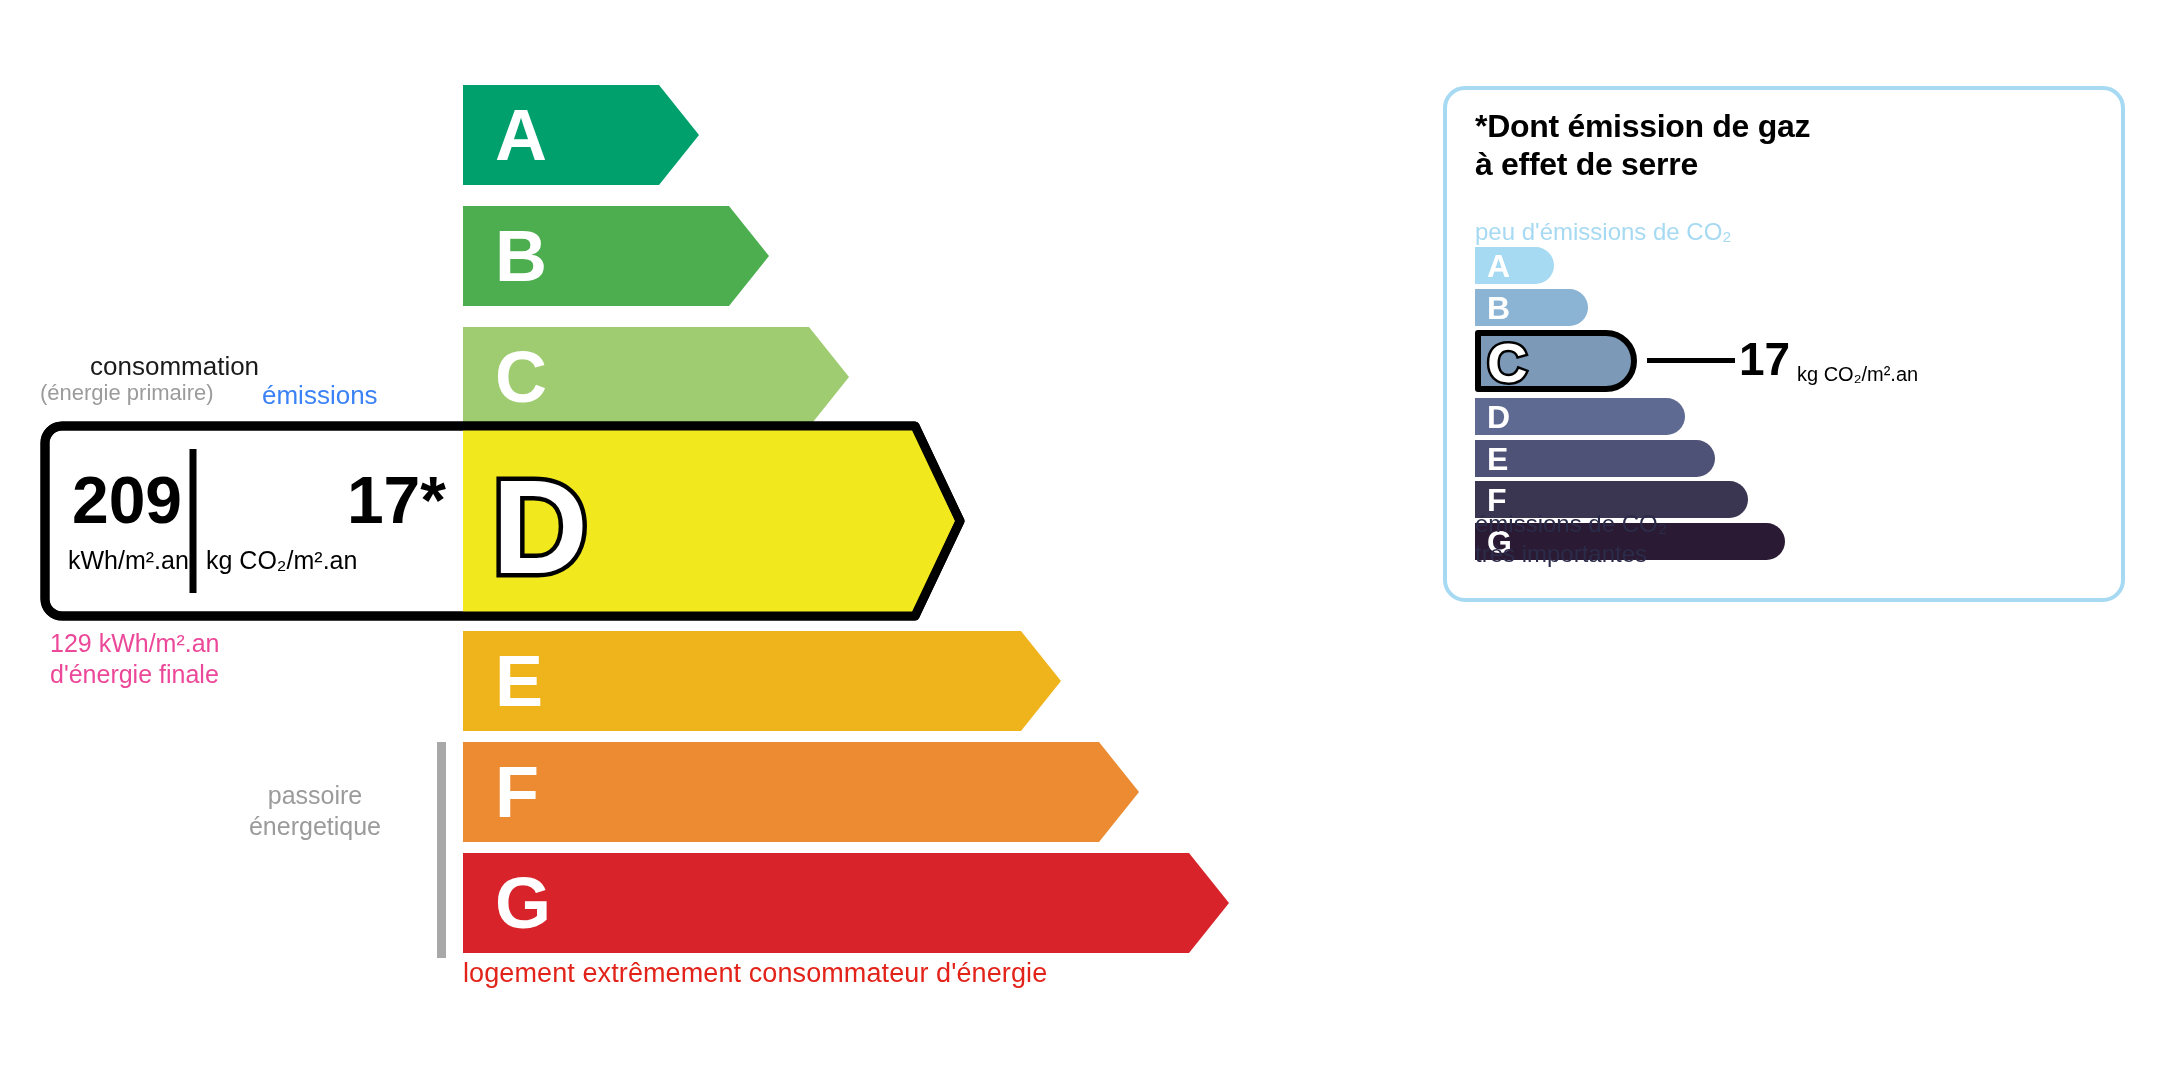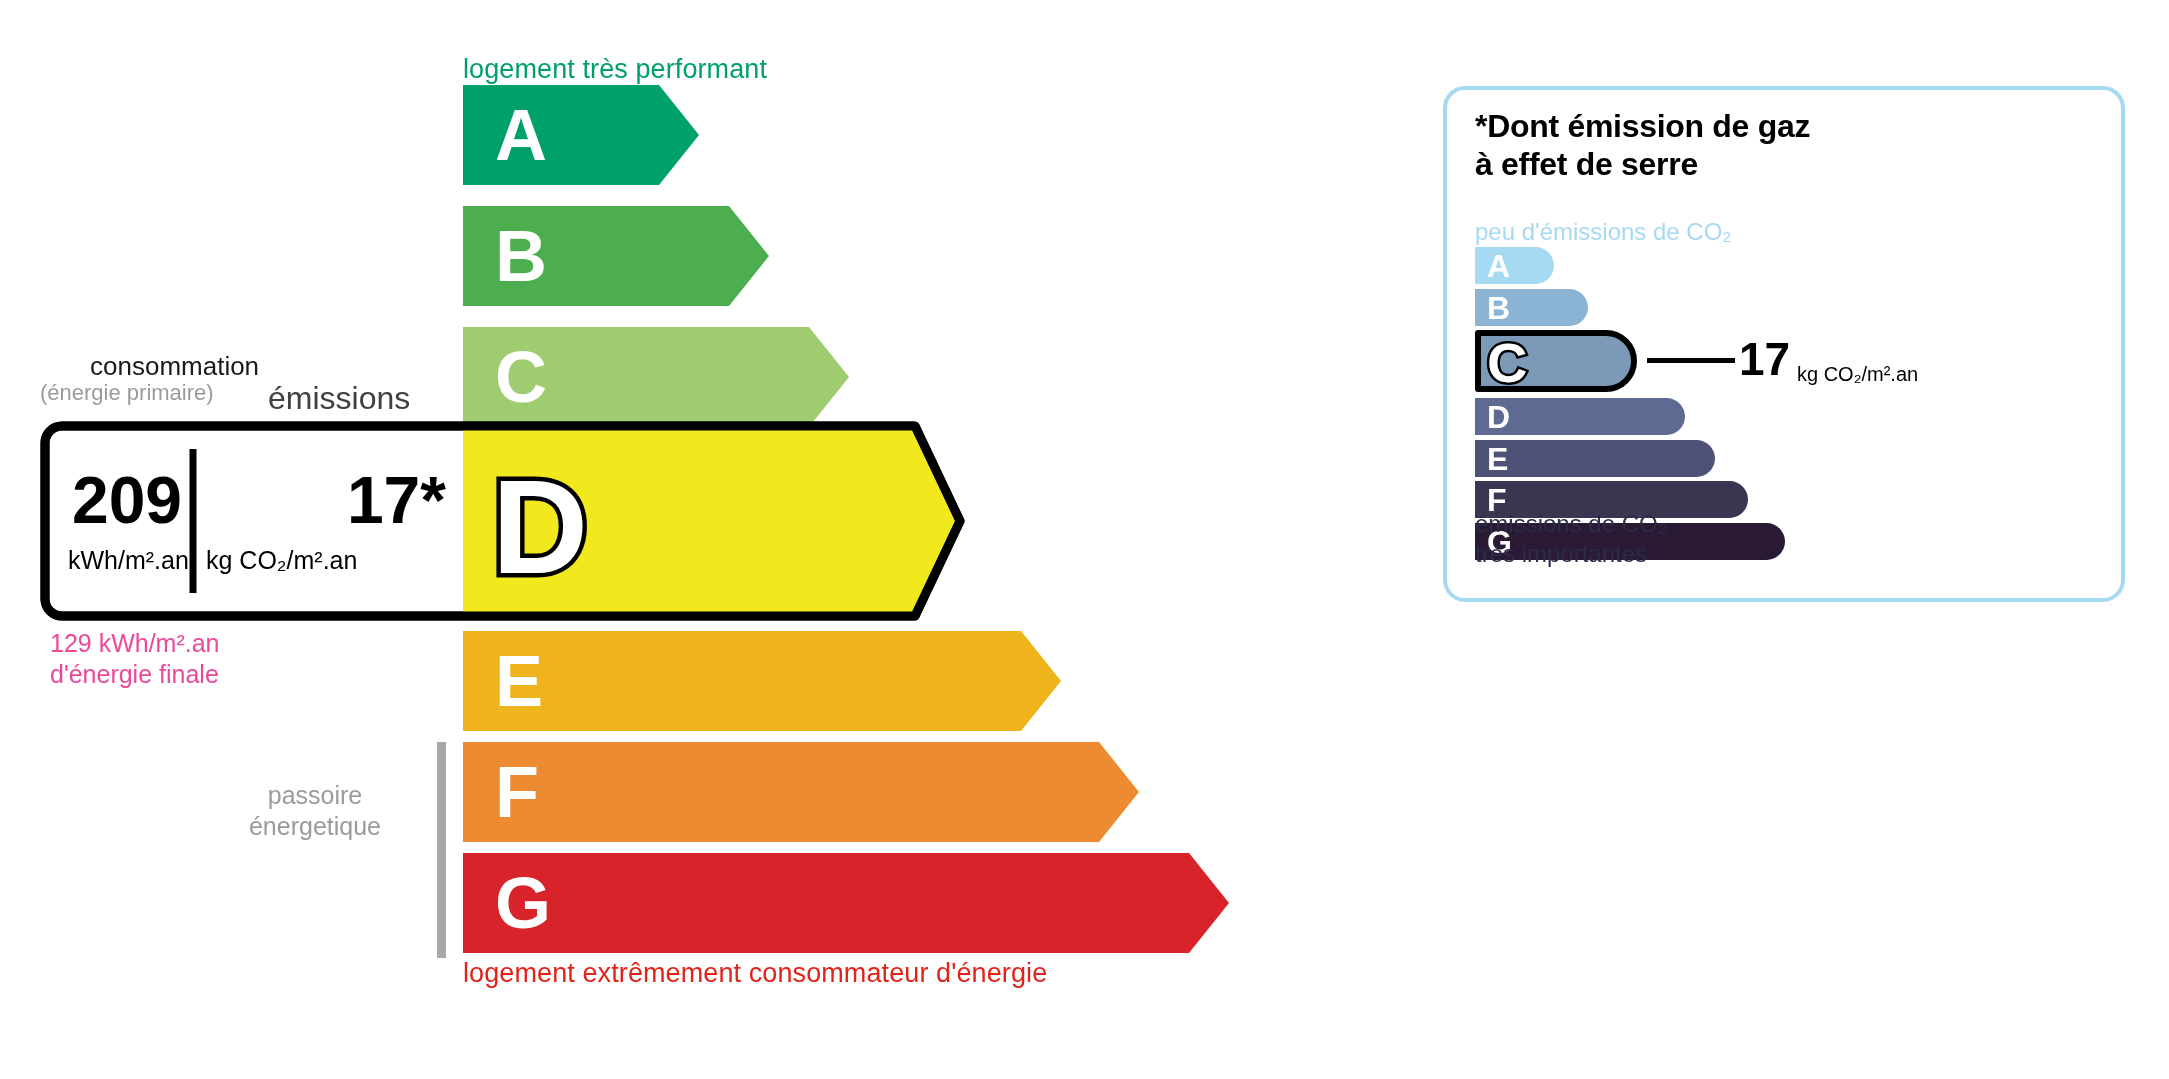--- a/index.html
+++ b/index.html
@@ -23,21 +23,21 @@
   .arrow-letter{
     position:absolute;left:32px;top:50%;transform:translateY(-50%);
     font-size:72px;font-weight:bold;color:#ffffff;line-height:1;
   }
 
   
   #consumption-box{position:absolute;left:40px;top:421px;width:925px;height:220px;}
   .headers{position:absolute;left:0;top:-70px;width:430px;}
   .hdr-conso{position:absolute;left:50px;top:0;font-size:26px;color:#1a1a1a;white-space:nowrap;}
   .hdr-conso-sub{position:absolute;left:0px;top:29px;font-size:22px;color:#9b9b9b;white-space:nowrap;}
-  .hdr-emis{position:absolute;left:222px;top:29px;font-size:32px;color:#404040;white-space:nowrap;margin-left:6px;}
+  .hdr-emis{position:absolute;left:222px;top:29px;font-size:26px;color:#3b82f6;white-space:nowrap;}
 
   .val-num{position:absolute;font-size:66px;font-weight:bold;color:#000;line-height:1;white-space:nowrap;}
   .val-unit{position:absolute;font-size:25px;color:#000;white-space:nowrap;}
 
   .final-energy{position:absolute;left:50px;top:628px;font-size:25px;color:#ec4899;line-height:1.25;}
 
   .passoire{
     position:absolute;left:200px;top:780px;width:230px;text-align:center;
     font-size:25px;color:#9b9b9b;line-height:1.25;
   }
@@ -66,21 +66,20 @@
   }
   #co2-leader{position:absolute;height:5px;background:#000;}
   #co2-value{position:absolute;font-size:46px;font-weight:bold;color:#000;line-height:1;white-space:nowrap;}
   #co2-value-unit{position:absolute;font-size:20px;color:#000;white-space:nowrap;}
 </style>
 </head>
 <body>
 
 <div id="energy-ladder">
 
-  <div class="top-caption">logement très performant</div>
 
   <div class="arrow-row" style="top:85px;">
     <svg class="arrow-svg" width="236" height="100" viewBox="0 0 236 100">
       <polygon points="0,0 196,0 236,50 196,100 0,100" fill="#00a06d"></polygon>
     </svg>
     <div class="arrow-letter">A</div>
   </div>
 
   <div class="arrow-row" style="top:206px;">
     <svg class="arrow-svg" width="306" height="100" viewBox="0 0 306 100">

